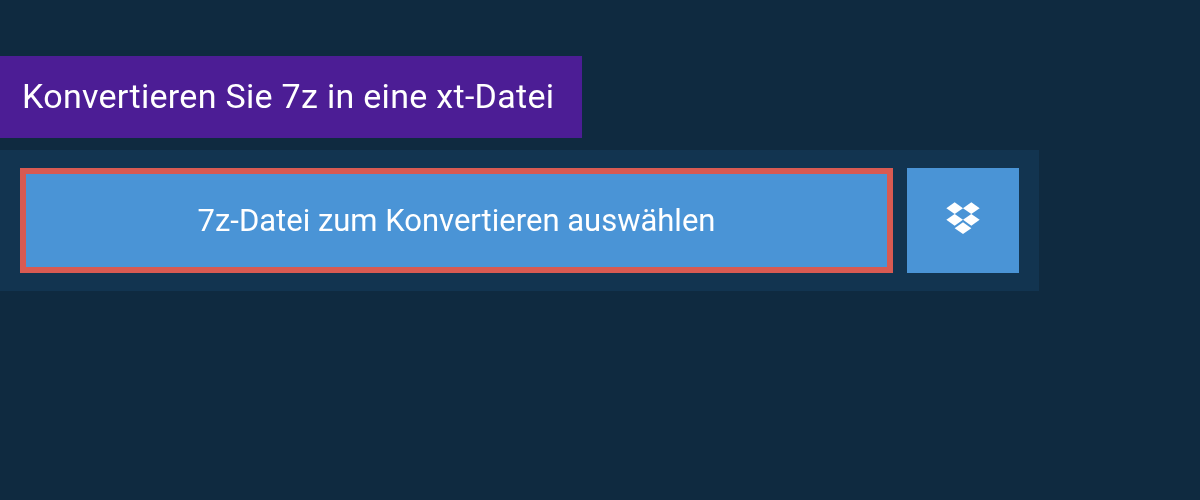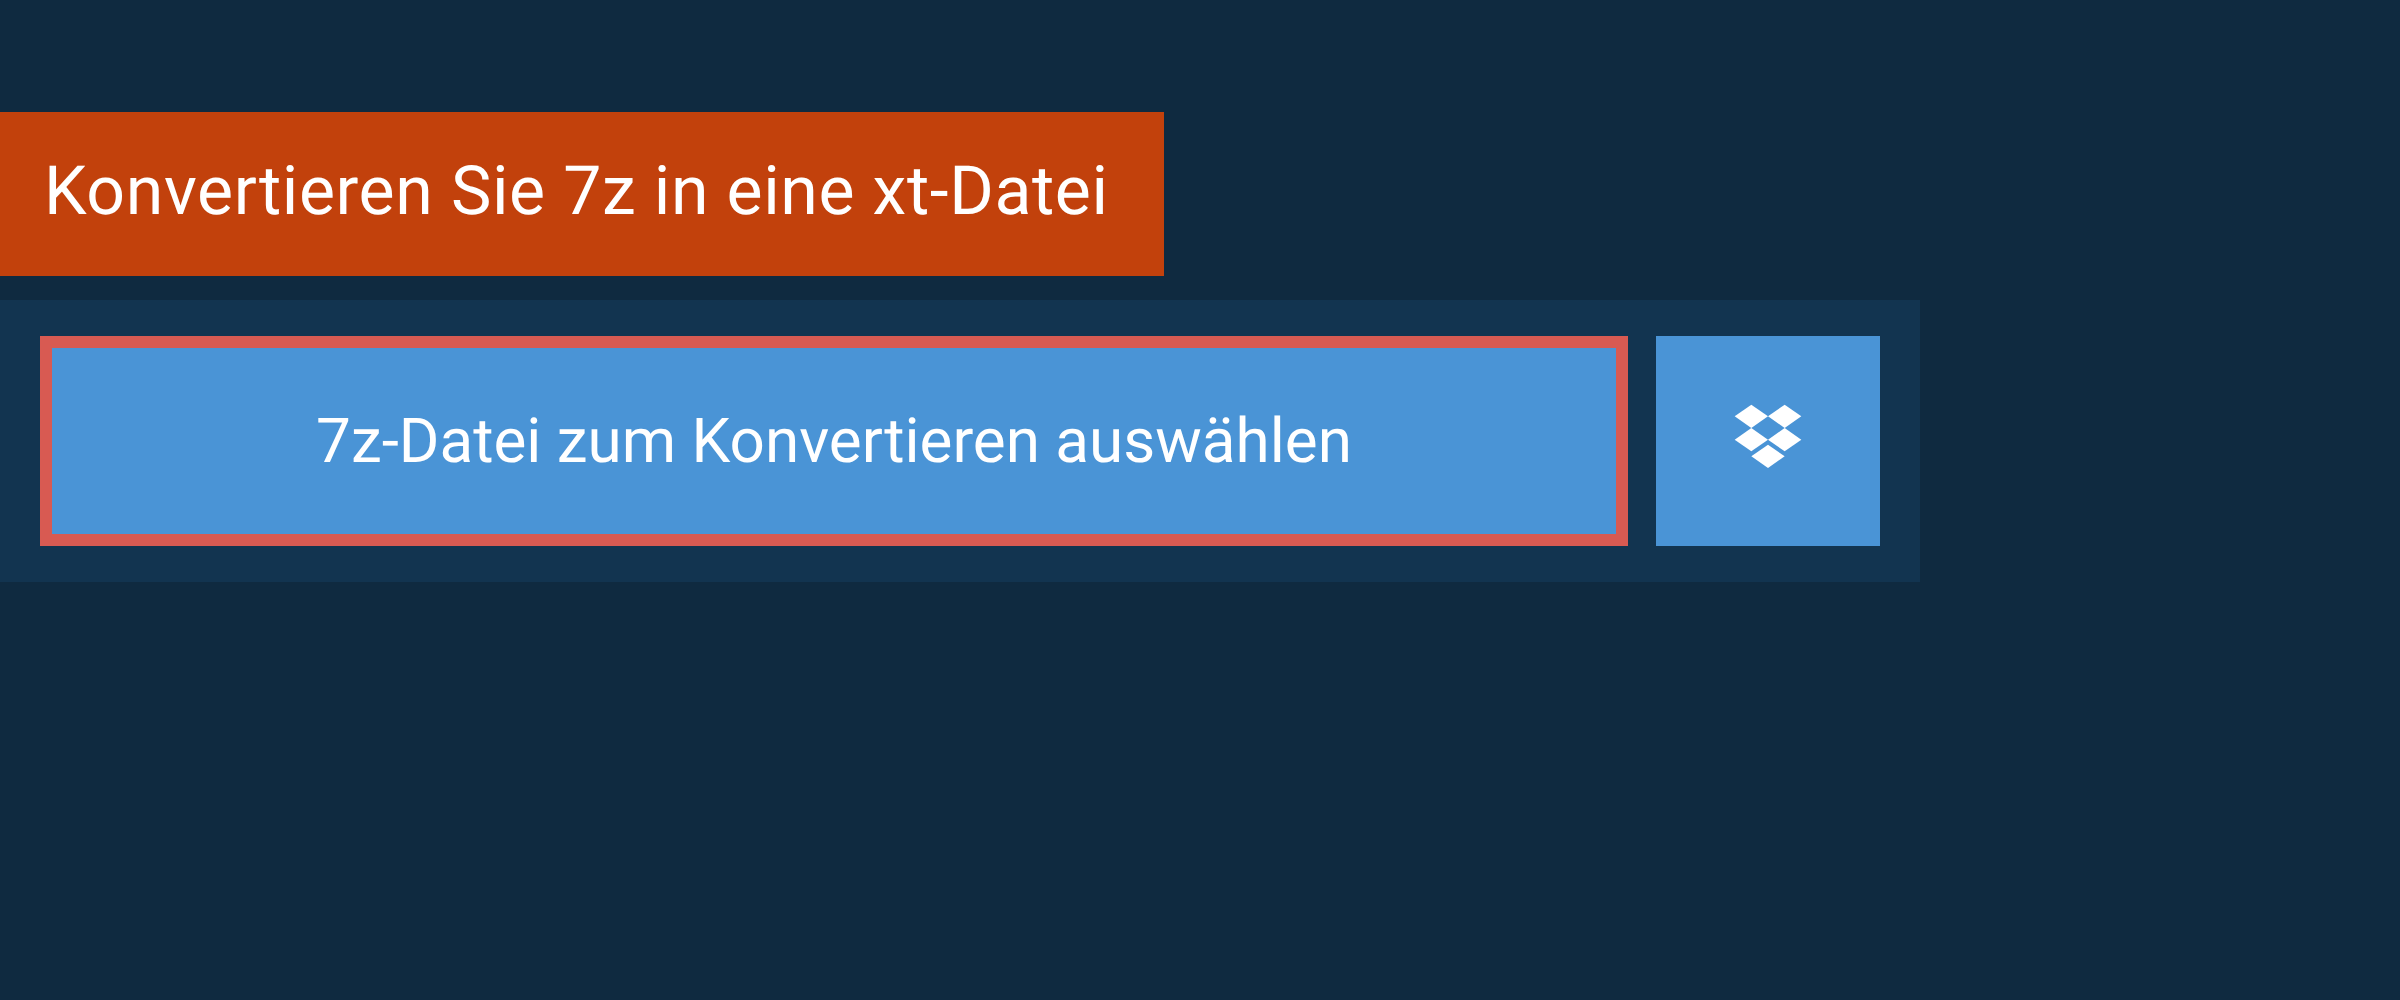--- a/index.html
+++ b/index.html
@@ -8,37 +8,37 @@
       box-sizing: border-box;
     }
     body {
       width: 1200px;
       height: 500px;
       background: #0f2a40;
       font-family: -apple-system, BlinkMacSystemFont, "Segoe UI", Roboto, Helvetica, Arial, sans-serif;
       overflow: hidden;
     }
     .header-bar {
-      background: #c2410c;
+      background: #4c1d95;
       display: inline-block;
       padding: 20px 28px 22px 22px;
       margin-top: 56px;
       margin-left: 0;
     }
     .header-title {
       color: #ffffff;
       font-size: 34px;
       font-weight: 400;
       letter-spacing: 0.3px;
     }
     .upload-panel {
       background: #123450;
       margin-top: 12px;
       padding: 18px 20px 18px 20px;
-      width: 960px;
+      width: 1039px;
       display: flex;
       gap: 14px;
       align-items: stretch;
     }
     .select-file-button {
       flex: 1;
       background: #4a94d6;
       border: 6px solid #d85a52;
       color: #ffffff;
       font-size: 31px;

